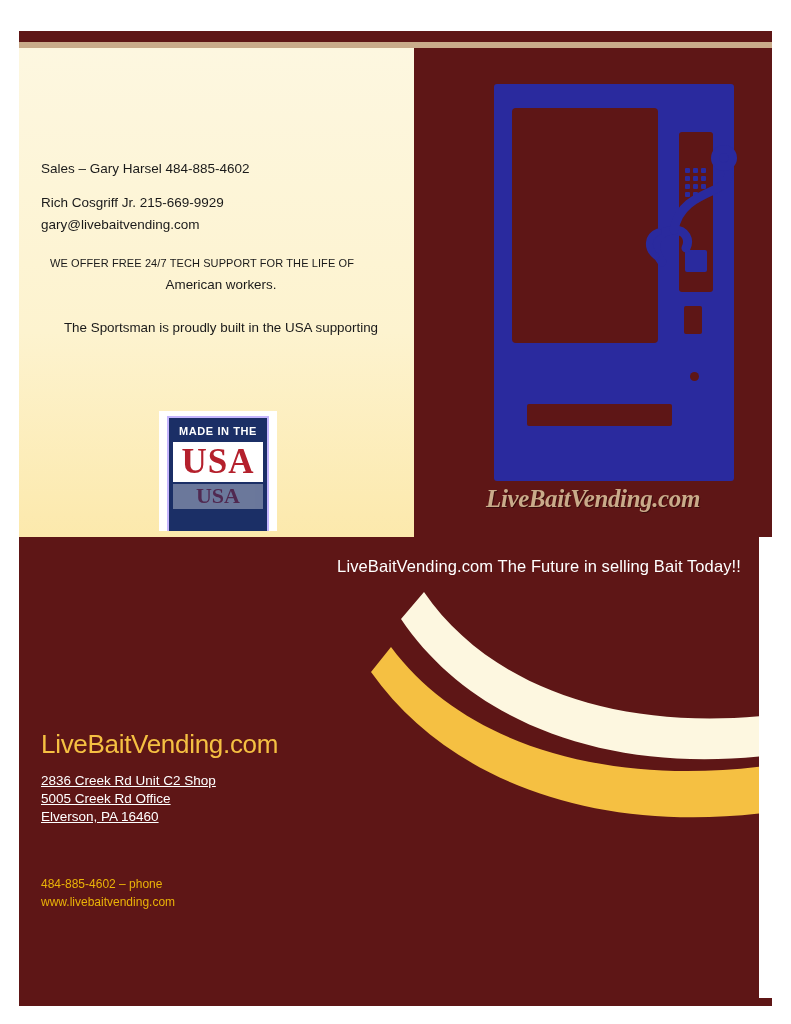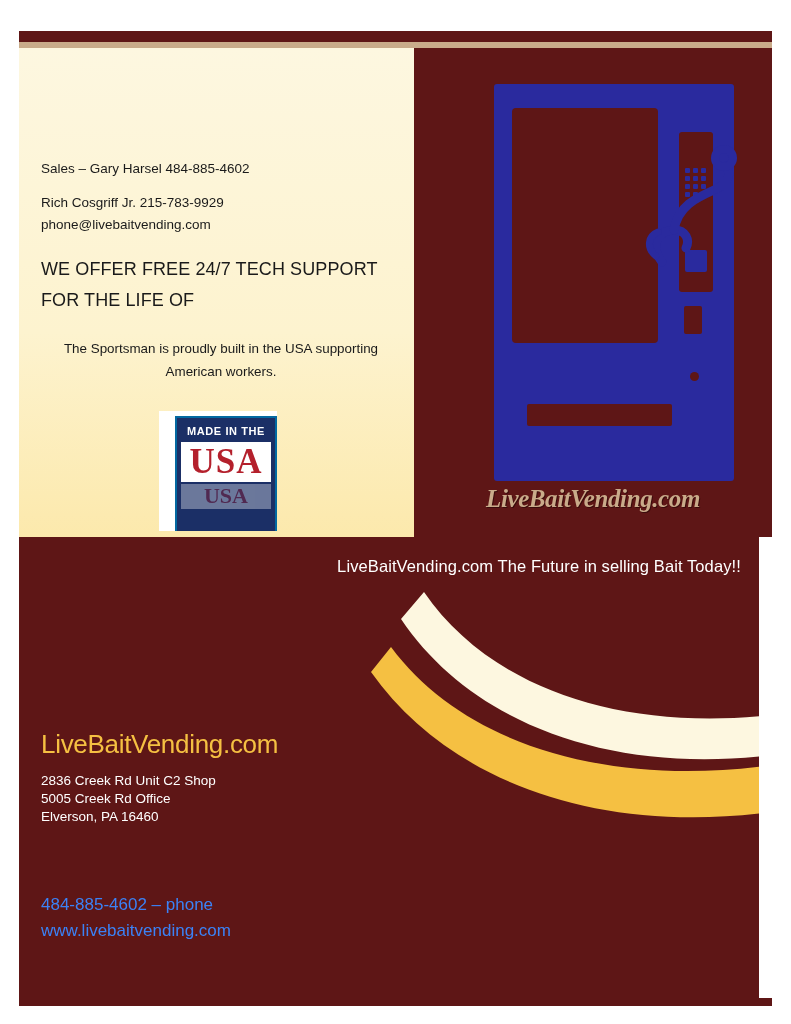--- a/index.html
+++ b/index.html
@@ -69,22 +69,22 @@
     width: 360px;
     color: #1a1a1a;
     font-size: 13.5px;
     line-height: 1.62;
   }
   .contact-line {
     margin: 0;
   }
   .gap-sm { height: 12px; }
   .support {
-    margin: 18px 0 0 0;
-    font-size: 18px;
+    margin: 18px 0 0 9px;
+    font-size: 11px;
     line-height: 1.75;
     letter-spacing: 0.1px;
   }
   .proud {
     margin: 20px 0 0 0;
     text-align: center;
     font-size: 13.4px;
     line-height: 1.75;
     padding: 0 6px;
   }
@@ -94,26 +94,26 @@
     position: absolute;
     left: 140px;
     top: 363px;
     width: 118px;
     height: 120px;
     background: #ffffff;
     overflow: hidden;
   }
   .usa-badge {
     position: absolute;
-    left: 16px;
+    left: 8px;
     top: 5px;
     width: 102px;
     height: 120px;
     background: #1b2f66;
-    border: 2px solid #0369a1;
+    border: 2px solid #c4b5fd;
     box-sizing: border-box;
     text-align: center;
   }
   .usa-top {
     color: #ffffff;
     font-size: 11px;
     font-weight: bold;
     letter-spacing: 0.6px;
     padding: 7px 0 5px 0;
   }
@@ -282,29 +282,28 @@
     letter-spacing: -0.3px;
   }
   .addr {
     position: absolute;
     left: 22px;
     top: 235px;
     color: #ffffff;
     font-size: 13.5px;
     line-height: 1.33;
   }
-  .addr div { margin: 0; }
+  .addr div { margin: 0; text-decoration: underline; }
   .contact2 {
     position: absolute;
     left: 22px;
     top: 338px;
-    color: #3b82f6;
-    font-size: 17px;
+    color: #eab308;
+    font-size: 12px;
     line-height: 1.5;
-    margin-top: 17px;
   }
   .bottom-band {
     position: absolute;
     left: 19px;
     top: 998px;
     width: 753px;
     height: 8px;
     background: #5e1616;
   }
 </style>
@@ -315,25 +314,25 @@
 
   <div class="top-band"></div>
   <div class="top-band-2"></div>
 
   <div class="upper">
 
     <div class="upper-left">
       <div class="contact-block">
         <p class="contact-line">Sales – Gary Harsel 484-885-4602</p>
         <div class="gap-sm"></div>
-        <p class="contact-line">Rich Cosgriff Jr. 215-783-9929</p>
-        <p class="contact-line">phone@livebaitvending.com</p>
+        <p class="contact-line">Rich Cosgriff Jr. 215-669-9929</p>
+        <p class="contact-line">gary@livebaitvending.com</p>
         <p class="support">WE OFFER FREE 24/7 TECH SUPPORT FOR THE LIFE OF</p>
+        <p class="proud" style="margin-top:0">American workers.</p>
         <p class="proud">The Sportsman is proudly built in the USA supporting</p>
-        <p class="proud" style="margin-top:0">American workers.</p>
       </div>
 
       <div class="usa-badge-wrap">
         <div class="usa-badge">
           <div class="usa-top">MADE IN THE</div>
           <div class="usa-main">USA</div>
           <div class="usa-bottom">USA</div>
         </div>
       </div>
     </div>

